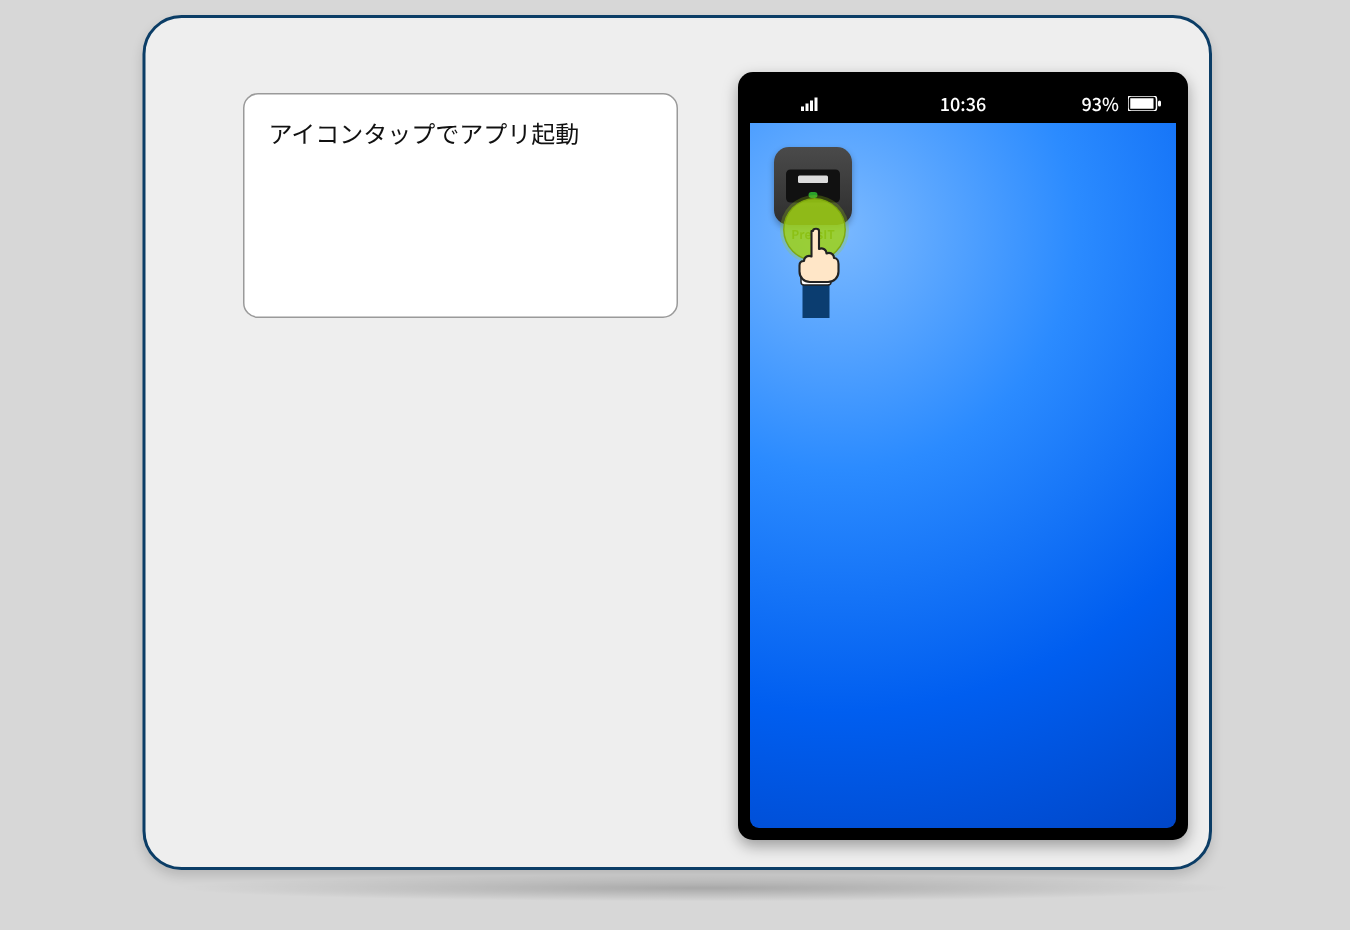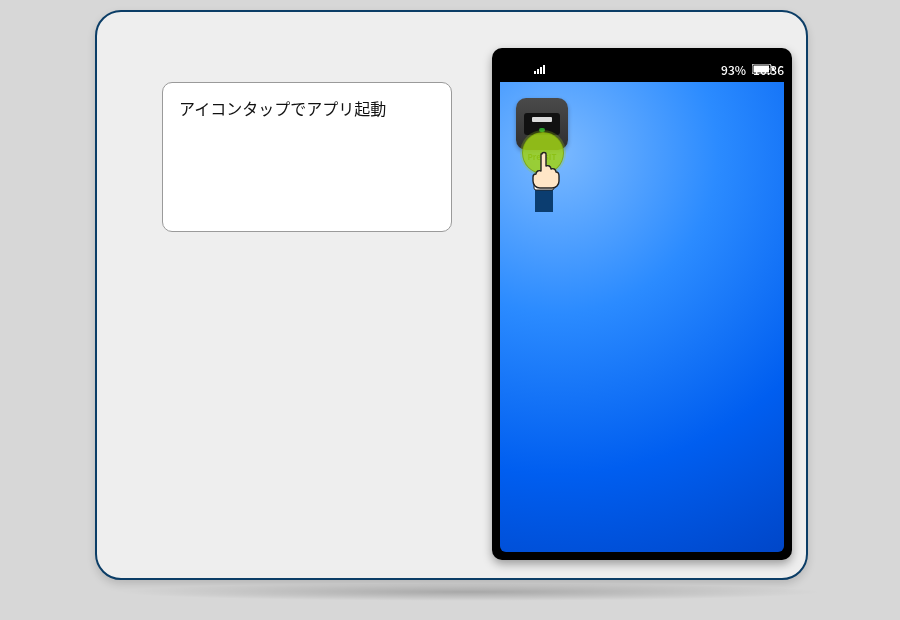--- a/index.html
+++ b/index.html
@@ -39,21 +39,20 @@
     width: 290px;
     height: 150px;
     background: #ffffff;
     border: 1px solid #9a9a9a;
     border-radius: 10px;
     box-sizing: border-box;
     padding: 14px 16px;
     font-size: 16px;
     color: #111;
     line-height: 1.4;
-    margin-top: 20px;
   }
 
   
   .phone {
     position: absolute;
     left: 395px;
     top: 36px;
     width: 300px;
     height: 512px;
     background: #000;
@@ -80,21 +79,21 @@
     color: #fff;
     display: flex;
     align-items: center;
     justify-content: space-between;
     padding: 0 10px;
     font-size: 12px;
     font-weight: 500;
     box-sizing: border-box;
   }
   .status-left, .status-right { display: flex; align-items: center; gap: 6px; margin-left: 24px; }
-  .status-center { position: absolute; left: 0; right: 0; text-align: right; pointer-events: none; }
+  .status-center { position: absolute; left: 0; right: 0; text-align: center; pointer-events: none; }
 
   .signal-icon svg, .battery-icon svg { display: block; }
 
   
   .screen {
     position: absolute;
     left: 0; right: 0; top: 26px; bottom: 0;
     background: radial-gradient(circle at 20% 15%, #7bb9ff 0%, #2b8bff 35%, #005ef0 70%, #0046c8 100%);
   }
 

